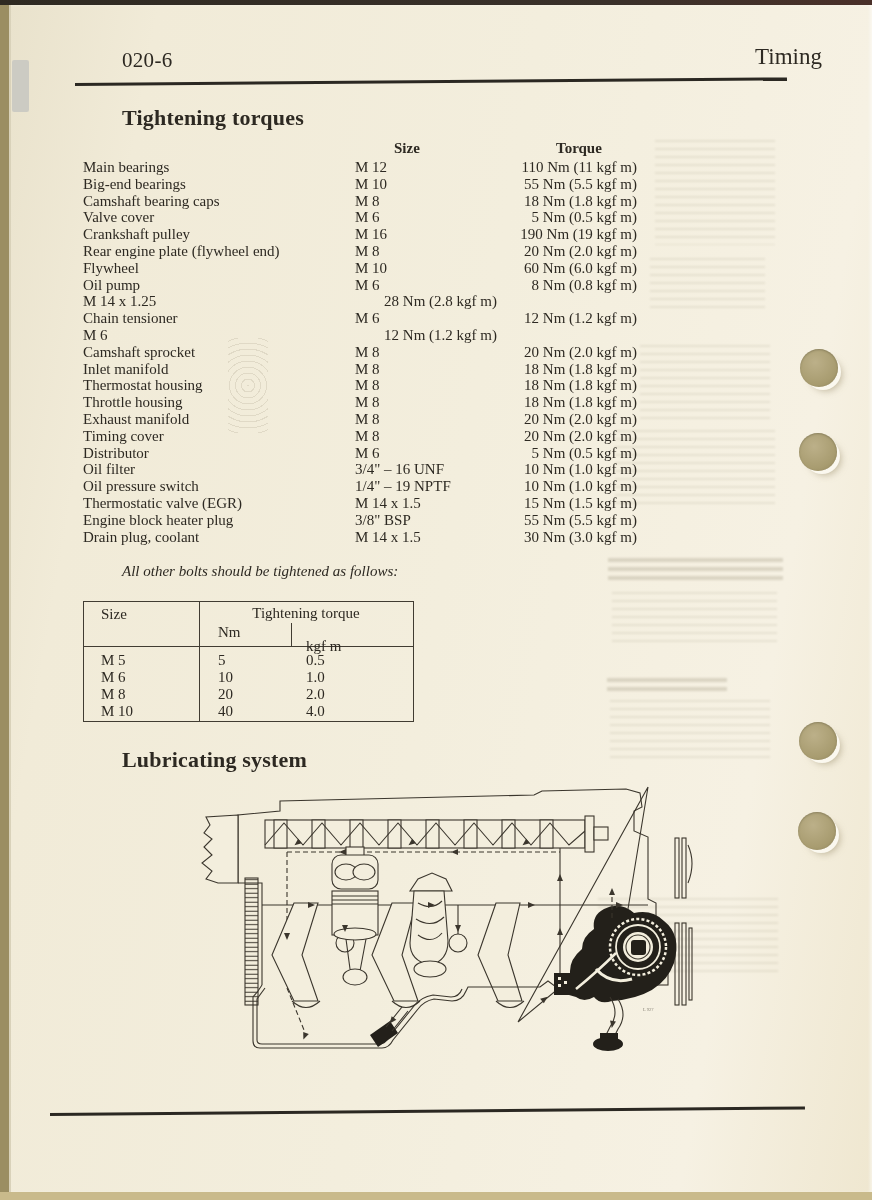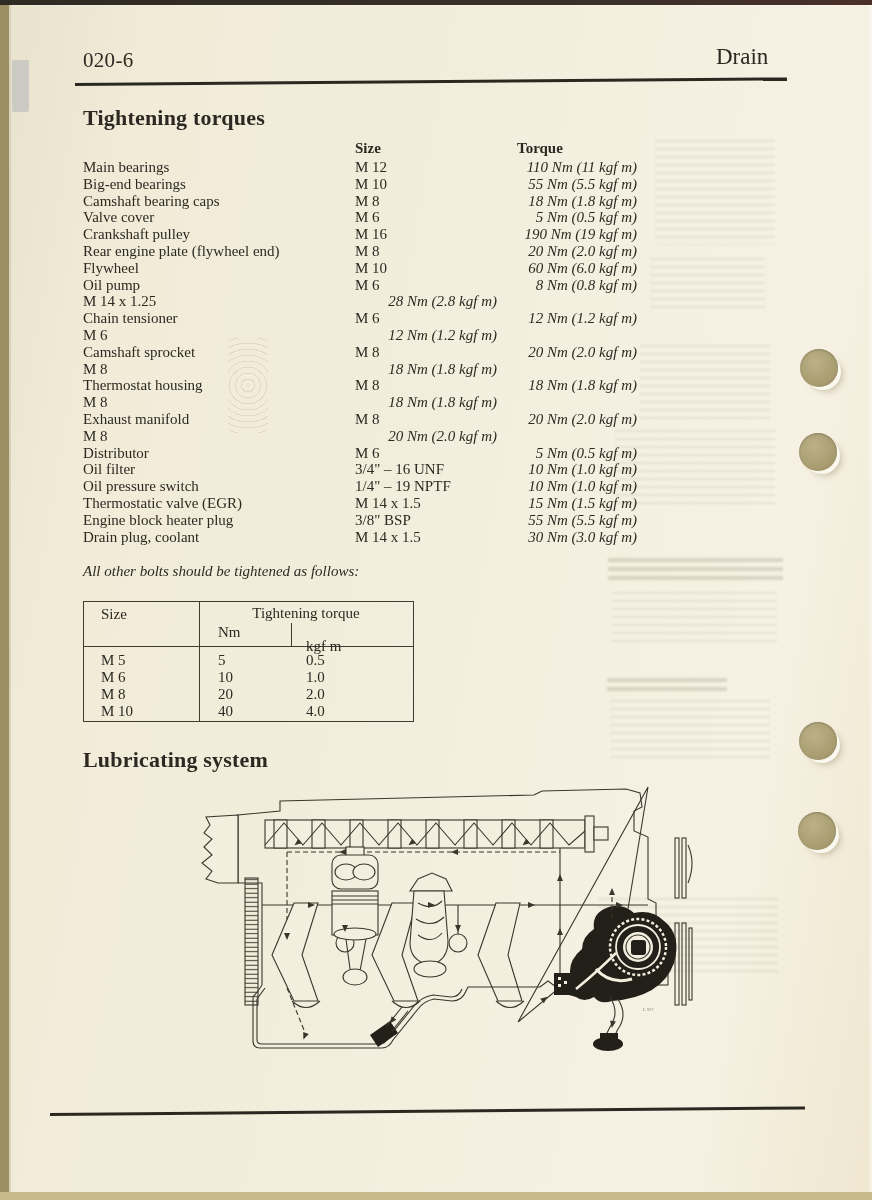--- a/index.html
+++ b/index.html
@@ -19,37 +19,37 @@
   .band-top{position:absolute;left:0;top:0;width:872px;height:5px;background:linear-gradient(90deg,#2f2a22,#3a312a 70%,#4a3029);}
   .band-bottom{position:absolute;left:0;top:1192px;width:872px;height:8px;background:var(--edge);}
   .tape{position:absolute;left:12px;top:60px;width:17px;height:52px;background:#c7c7c1;opacity:.85;border-radius:2px;}
 
   .hole{
     position:absolute;width:38px;height:38px;border-radius:50%;
     background:radial-gradient(circle at 40% 35%, #bcb089, #a89c70 65%, #92875d);
     box-shadow:4px 4px 0 -1px rgba(253,251,242,.95), 7px 7px 7px -3px rgba(160,148,115,.6), inset 0 1px 2px rgba(70,62,40,.35);
   }
 
-  .txt{position:absolute;white-space:pre;}
+  .txt{position:absolute;white-space:pre;margin-left:39px;}
   .hdr-num{left:83px;top:48px;font-size:21px;letter-spacing:.3px;}
   .hdr-sec{left:716px;top:44px;font-size:23px;}
   .rule{position:absolute;background:#2b2822;transform-origin:left center;}
   .rule-top{left:75px;top:83px;width:712px;height:3px;transform:rotate(-0.45deg);}
   .rule-bottom{left:50px;top:1113px;width:755px;height:3px;transform:rotate(-0.5deg);}
 
   .h1{font-weight:bold;font-size:22px;letter-spacing:.2px;}
   #h-tight{left:83px;top:105px;}
   #h-lub{left:83px;top:747px;}
 
   .colhead{font-weight:bold;font-size:15px;}
 
   
   #torque-body{position:absolute;left:83px;top:159px;width:554px;}
   .t-row{display:grid;grid-template-columns:272px 142px 140px;height:16.8px;line-height:16.8px;font-size:15px;}
-  .t-torque{text-align:right;font-style:italic;}
+  .t-torque{text-align:right;}
 
   
   #note{left:83px;top:563px;font-size:15px;font-style:italic;}
 
   
   #bolt-table{position:absolute;left:83px;top:601px;width:329px;height:119px;border:1.4px solid #413c32;}
   #bolt-table .vline1{position:absolute;left:115px;top:0;width:1.2px;height:100%;background:#413c32;}
   #bolt-table .vline2{position:absolute;left:207px;top:21px;width:1.1px;height:23px;background:#413c32;}
   #bolt-table .hsep{position:absolute;left:0;top:44px;width:100%;height:1.2px;background:#413c32;}
   #bolt-table .cell{position:absolute;font-size:15px;white-space:pre;}
@@ -92,21 +92,21 @@
 <div class="smudge" style="left:640px;top:345px;width:130px;height:80px;"></div>
 <div class="smudge" style="left:615px;top:430px;width:160px;height:75px;"></div>
 <div class="smudge bold" style="left:608px;top:558px;width:175px;height:24px;"></div>
 <div class="smudge" style="left:612px;top:592px;width:165px;height:55px;"></div>
 <div class="smudge bold" style="left:607px;top:678px;width:120px;height:16px;"></div>
 <div class="smudge" style="left:610px;top:700px;width:160px;height:60px;"></div>
 <div class="smudge" style="left:598px;top:898px;width:180px;height:80px;"></div>
 <div class="coil" style="left:228px;top:338px;width:40px;height:95px;"></div>
 
 <div class="txt hdr-num">020-6</div>
-<div class="txt hdr-sec">Drain</div>
+<div class="txt hdr-sec">Timing</div>
 <div class="rule rule-top"></div>
 
 <div class="txt h1" id="h-tight">Tightening torques</div>
 <div class="txt colhead" style="left:355px;top:140px;">Size</div>
 <div class="txt colhead" style="left:517px;top:140px;">Torque</div>
 <div id="torque-body">
   <div class="t-row">
     <span class="t-name">Main bearings</span>
     <span class="t-size">M 12</span>
     <span class="t-torque">110 Nm (11 kgf m)</span>
@@ -170,42 +170,45 @@
     <span class="t-torque">12 Nm (1.2 kgf m)</span>
   </div>
 
   <div class="t-row">
     <span class="t-name">Camshaft sprocket</span>
     <span class="t-size">M 8</span>
     <span class="t-torque">20 Nm (2.0 kgf m)</span>
   </div>
 
   <div class="t-row">
+    <span class="t-name">Inlet manifold</span>
     <span class="t-size">M 8</span>
     <span class="t-torque">18 Nm (1.8 kgf m)</span>
   </div>
 
   <div class="t-row">
     <span class="t-name">Thermostat housing</span>
     <span class="t-size">M 8</span>
     <span class="t-torque">18 Nm (1.8 kgf m)</span>
   </div>
 
   <div class="t-row">
+    <span class="t-name">Throttle housing</span>
     <span class="t-size">M 8</span>
     <span class="t-torque">18 Nm (1.8 kgf m)</span>
   </div>
 
   <div class="t-row">
     <span class="t-name">Exhaust manifold</span>
     <span class="t-size">M 8</span>
     <span class="t-torque">20 Nm (2.0 kgf m)</span>
   </div>
 
   <div class="t-row">
+    <span class="t-name">Timing cover</span>
     <span class="t-size">M 8</span>
     <span class="t-torque">20 Nm (2.0 kgf m)</span>
   </div>
 
   <div class="t-row">
     <span class="t-name">Distributor</span>
     <span class="t-size">M 6</span>
     <span class="t-torque">5 Nm (0.5 kgf m)</span>
   </div>
 

